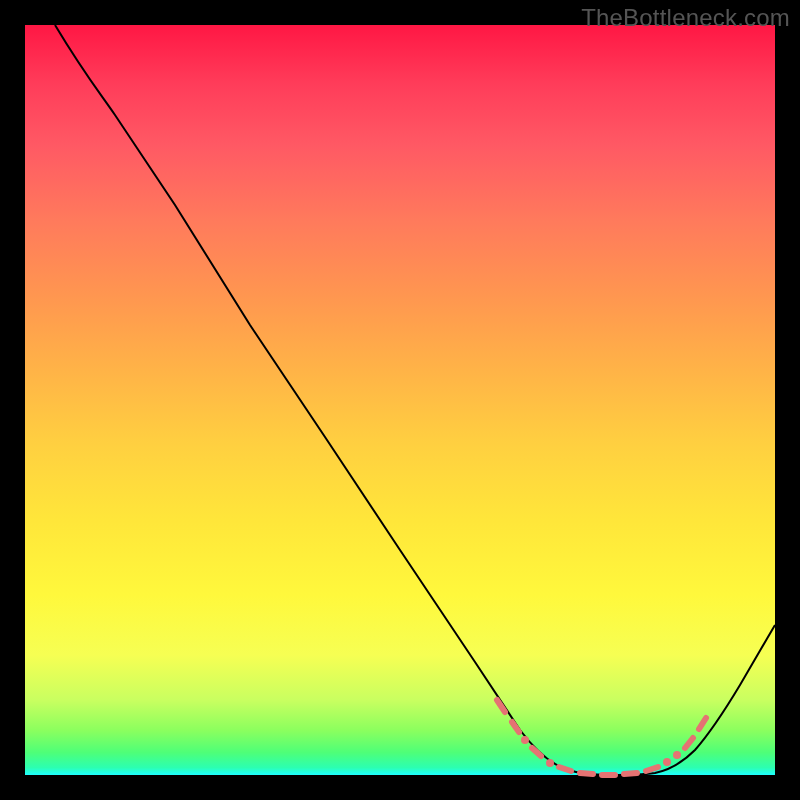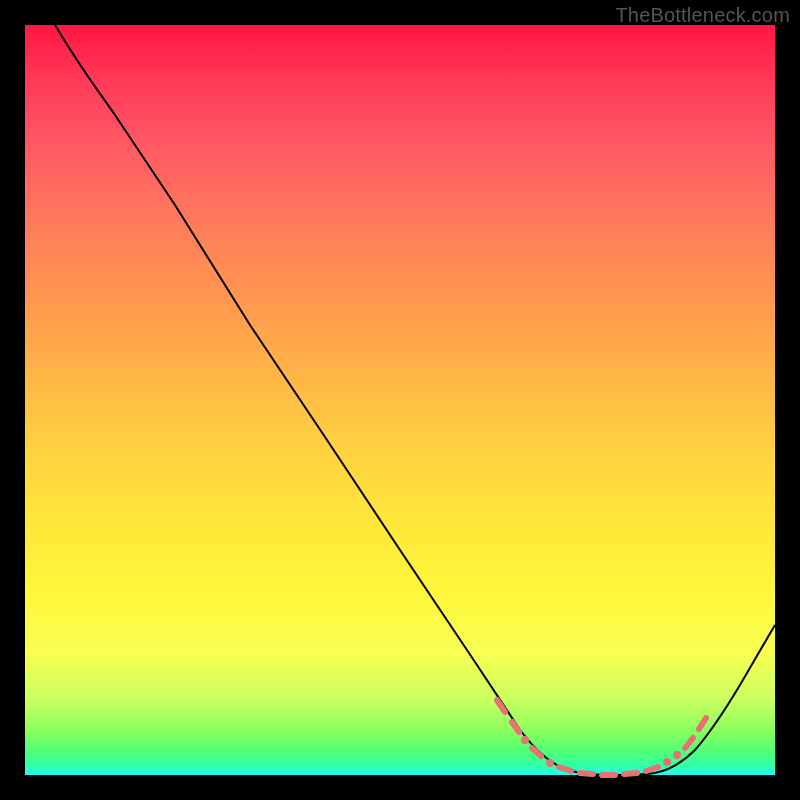--- a/index.html
+++ b/index.html
@@ -33,21 +33,21 @@
       #4eff78 97%,
       #2cffb0 99%,
       #1effff 100%
     );
   }
   .watermark {
     position: absolute;
     top: 4px;
     right: 10px;
     color: #555;
-    font-size: 20px;
+    font-size: 24px;
     font-weight: 500;
     letter-spacing: 0.2px;
     z-index: 5;
   }
   svg.curve {
     position: absolute;
     left: 0; top: 0;
     width: 750px;
     height: 750px;
     overflow: visible;

